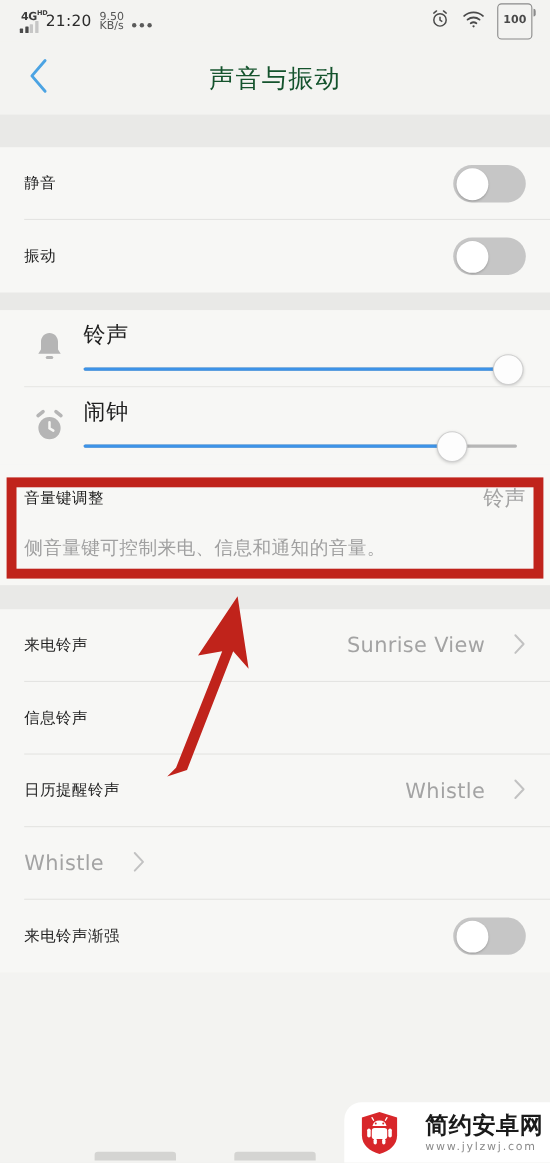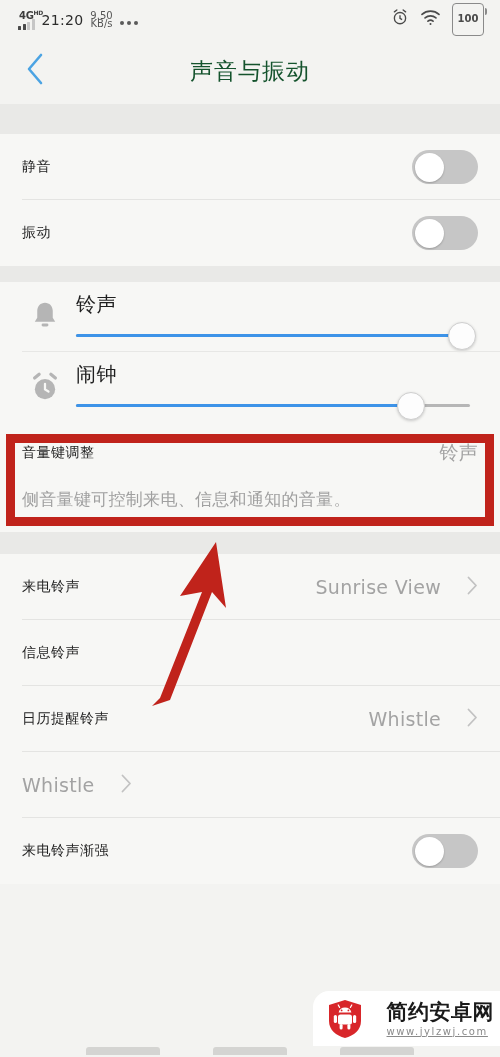--- a/index.html
+++ b/index.html
@@ -98,28 +98,28 @@
   .desc { padding: 2px 22px 20px 22px; font-size: 17px; color: #a0a0a0; line-height: 26px; letter-spacing: .3px; }
 
   
   .annot-box {
     position: absolute; border: 9px solid #c0231b; pointer-events: none; z-index: 30;
   }
   .annot-arrow { position: absolute; z-index: 31; pointer-events: none; }
 
   
   .watermark {
-    position: absolute; right: 0; bottom: 11px; z-index: 40;
+    position: absolute; right: 0; bottom: 0; z-index: 40;
     background: #fff; border-top-left-radius: 16px;
     padding: 8px 6px 7px 14px; display: flex; align-items: center; gap: 24px;
   }
   .wm-shield { width: 36px; height: 40px; flex: none; }
   .wm-text { display: flex; flex-direction: column; line-height: 1; }
   .wm-title { font-size: 21px; font-weight: bold; color: #1a1a1a; letter-spacing: .5px; }
-  .wm-url { font-size: 10px; color: #8a8a8a; letter-spacing: 1.6px; margin-top: 4px; text-decoration: underline; }
+  .wm-url { font-size: 10px; color: #8a8a8a; letter-spacing: 1.6px; margin-top: 4px; }
 
   
   .navhint { position: absolute; left: 0; right: 0; bottom: 0; height: 16px; display: flex;
              align-items: flex-end; justify-content: space-around; padding: 0 60px 2px 60px; }
   .navhint i { display: block; width: 74px; height: 8px; background: #d4d4d2; border-radius: 3px 3px 0 0; }
 </style>
 </head>
 <body>
 
 <div id="phone">

